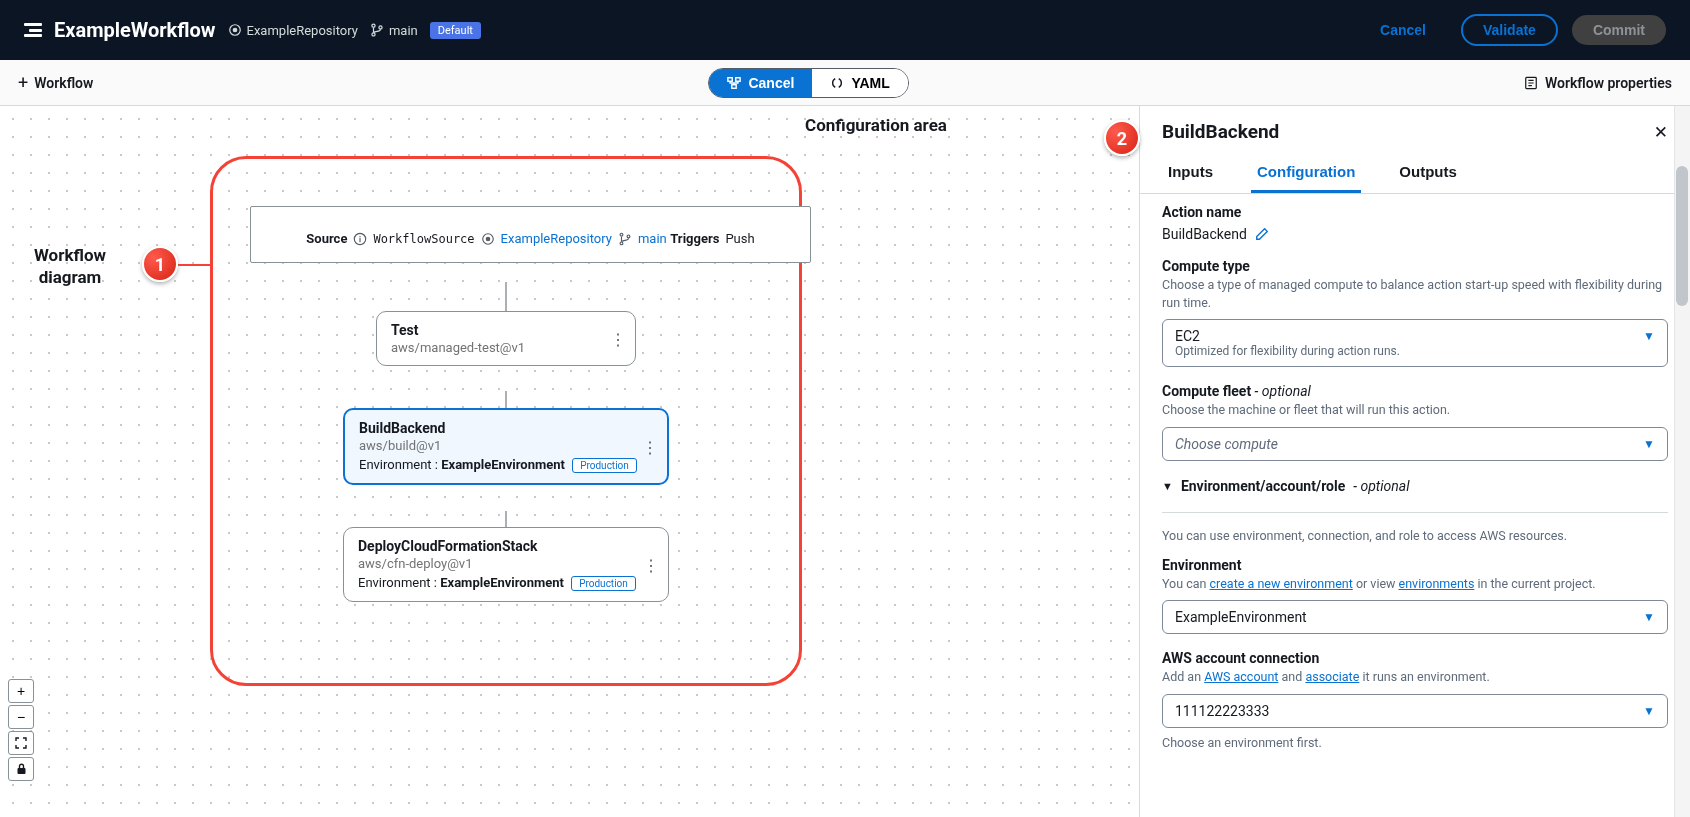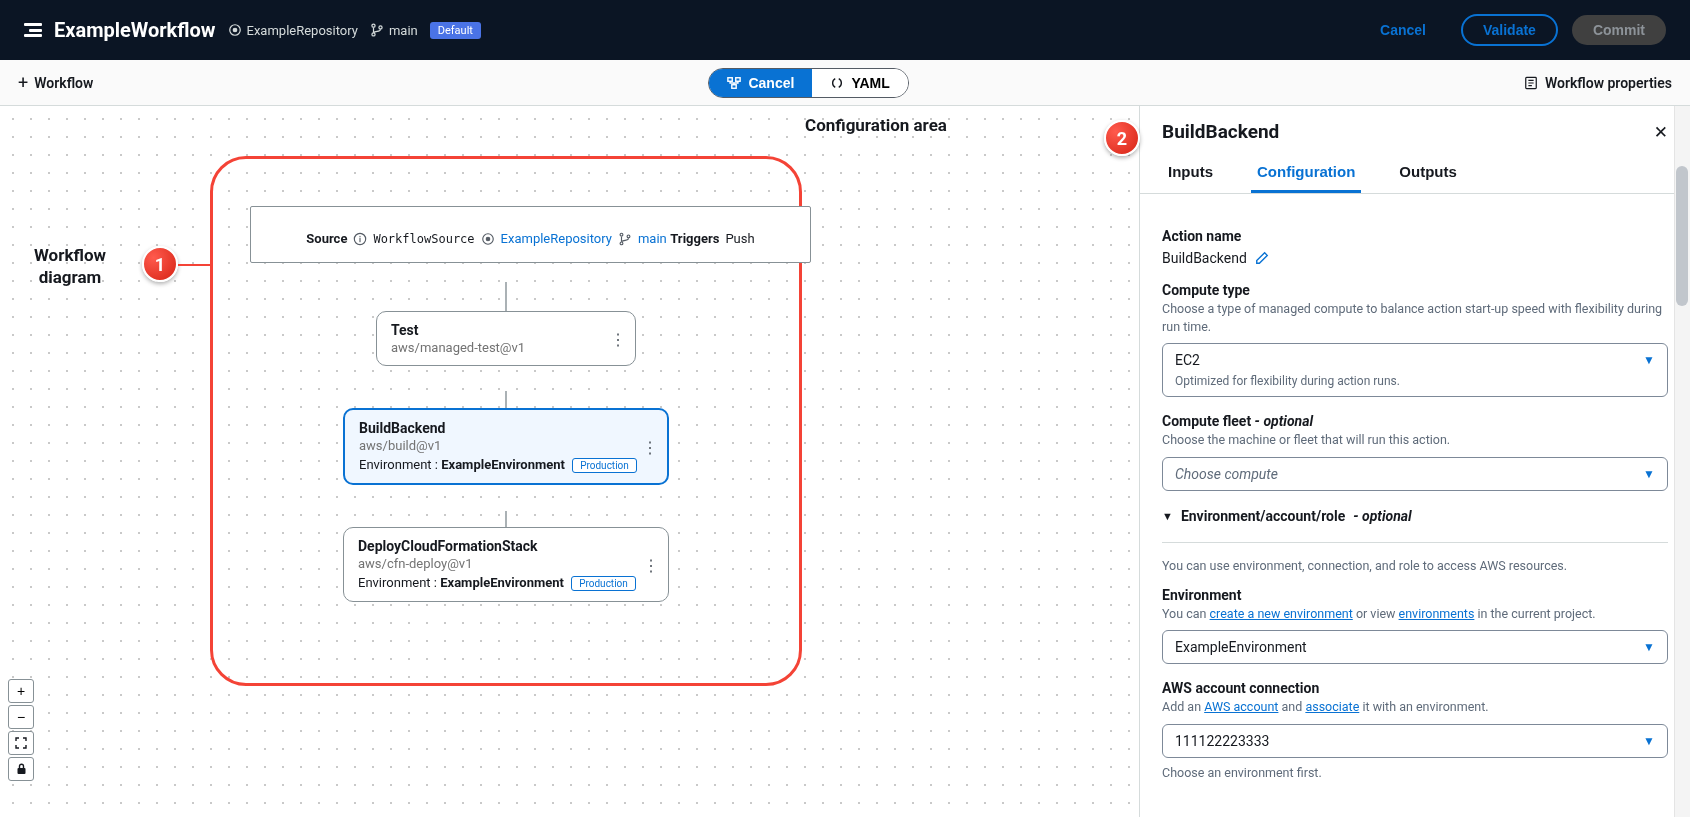--- a/index.html
+++ b/index.html
@@ -51,37 +51,37 @@
 .env-name { font-weight: 700; }
 .env-badge { display: inline-block; border: 1px solid #0972d3; color: #0972d3; font-size: 10px; padding: 1px 7px; border-radius: 3px; margin-left: 4px; background:#fff;}
 .node-menu { position: absolute; right: 10px; top: 50%; transform: translateY(-50%); color: #545b64; cursor: pointer; font-size:16px; letter-spacing:-1px;}
 .zoom-ctrl { position: absolute; left: 8px; bottom: 36px; display: flex; flex-direction: column; gap: 2px; }
 .zoom-ctrl button { width: 26px; height: 24px; border: 1px solid #879196; background: #fff; border-radius: 3px; cursor: pointer; font-size: 14px; display:flex;align-items:center;justify-content:center;}
 .config-panel { width: 551px; border-left: 1px solid #d5dbdb; display: flex; flex-direction: column; background: #fff; position:relative;}
 .panel-header { display: flex; align-items: center; padding: 14px 22px 8px 22px; gap: 12px; }
 .panel-header h2 { font-size: 19px; font-weight: 700; flex: 1; }
 .close-x { cursor: pointer; font-size: 17px; }
 .panel-body { flex:1; overflow-y:auto; padding: 0 0 20px 0;}
-.tabs { display: flex; gap: 32px; padding: 0 22px; border-bottom: 1px solid #d5dbdb; margin-bottom: 34px; }
+.tabs { display: flex; gap: 32px; padding: 0 22px; border-bottom: 1px solid #d5dbdb; margin-bottom: 10px; }
 .tabs button { border: none; background: none; padding: 12px 6px 10px 6px; font-size: 15px; font-weight: 700; color: #16191f; cursor: pointer; border-bottom: 3px solid transparent; }
 .tabs button.active { color: #0972d3; border-bottom-color: #0972d3; }
 .section { padding: 0 22px 16px 22px; }
 .field-label { font-weight: 700; font-size: 14px; margin-bottom: 2px; }
 .field-sub { font-size: 12.5px; color: #5f6b7a; margin-bottom: 8px; line-height:1.4;}
 .value-row { display: inline-flex; align-items: center; gap: 8px; margin-top: 4px; }
 .edit-icon { color: #0972d3; cursor: pointer; }
 .select { border: 1px solid #7d8998; border-radius: 6px; padding: 8px 12px; display: flex; justify-content: space-between; align-items: center; cursor: pointer; background:#fff;}
 .select .caret { color: #0972d3; font-size: 12px; }
-.select-multi { flex-direction: column; align-items: stretch; gap: 6px; }
+.select-multi { flex-direction: column; align-items: stretch; gap: 0; }
 .select-multi .top { display:flex; justify-content:space-between; align-items:center;}
 .select-desc { font-size: 12px; color: #5f6b7a; }
 .placeholder { color: #5f6b7a; font-style: italic; }
 .expander { display: inline-flex; align-items: center; gap: 8px; font-weight: 700; cursor: pointer; padding-bottom:6px;}
 .expander .tri { font-size: 11px; }
-.optional { font-style: italic; font-weight: 700; }
+.optional { font-style: italic; font-weight: 400; }
 .divider-thin{height:1px;background:#d5dbdb;margin:6px 22px 14px 22px;}
 .scroll-gutter{position:absolute;right:0;top:0;bottom:0;width:16px;background:#f4f4f4;border-left:1px solid #e4e4e4;}
 .scroll-thumb{position:absolute;right:2px;top:60px;width:12px;height:140px;background:#c1c6cc;border-radius:6px;}
 svg.icon-inline{width:14px;height:14px;vertical-align:middle;}
 </style>
 </head>
 <body>
 
 <div class="topbar">
   <div class="topbar-left">
@@ -301,21 +301,21 @@
         </div>
         <div class="select">
           <span>ExampleEnvironment</span>
           <span class="caret">▼</span>
         </div>
       </div>
 
       <div class="section">
         <div class="field-label">AWS account connection</div>
         <div class="field-sub">
-          <span>Add an </span><a class="link-blue" href="#">AWS account</a><span> and </span><a class="link-blue" href="#">associate</a><span> it with an environment.</span>
+          <span>Add an </span><a class="link-blue" href="#">AWS account</a><span> and </span><a class="link-blue" href="#">associate</a><span> it runs an environment.</span>
         </div>
         <div class="select">
           <span>111122223333</span>
           <span class="caret">▼</span>
         </div>
         <div class="field-sub" style="margin-top:6px;">Choose an environment first.</div>
       </div>
     </div>
     <div class="scroll-gutter">
       <div class="scroll-thumb"></div>

